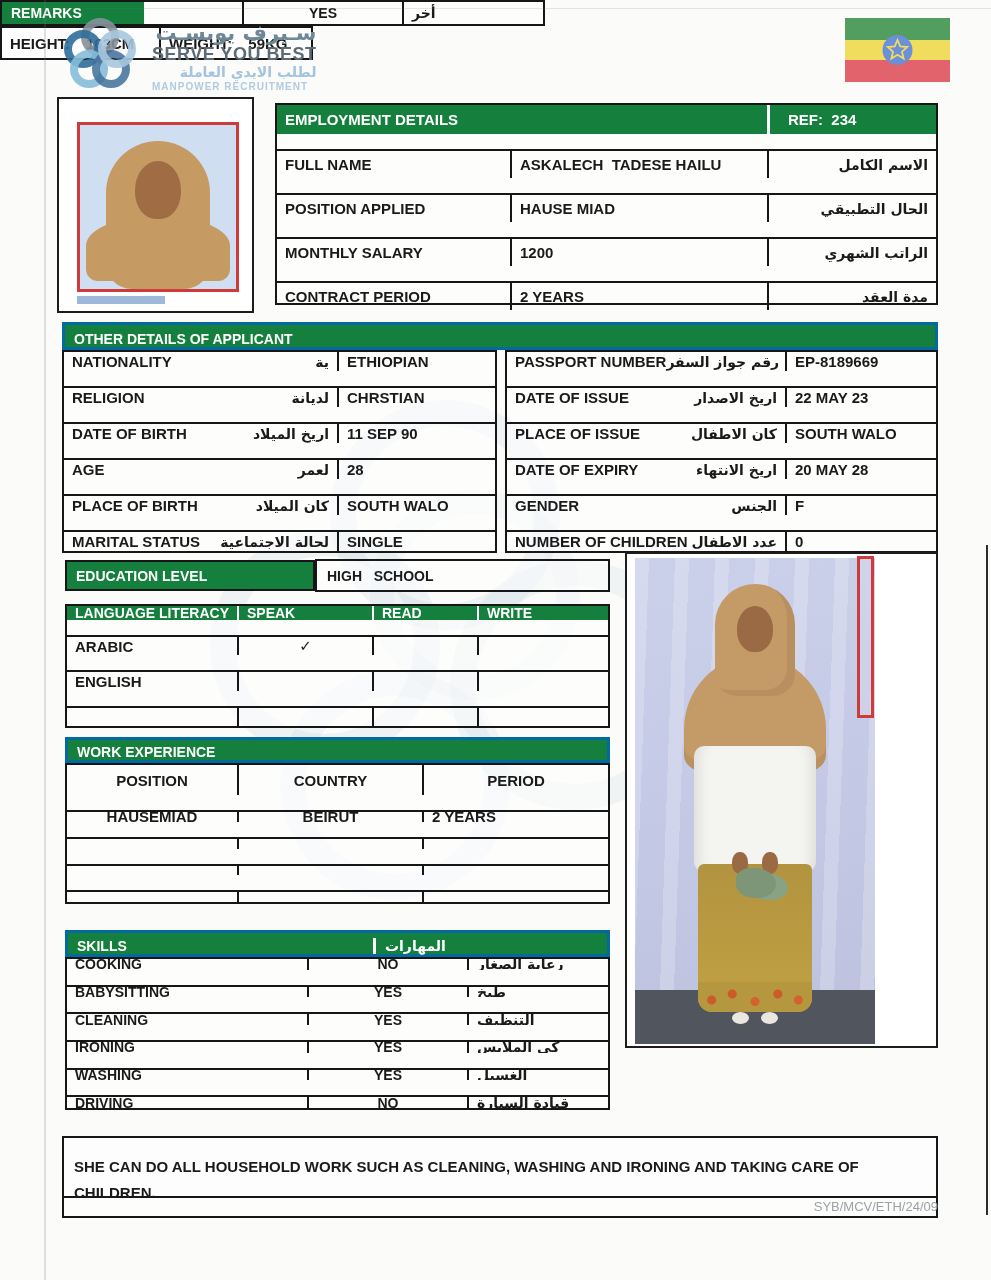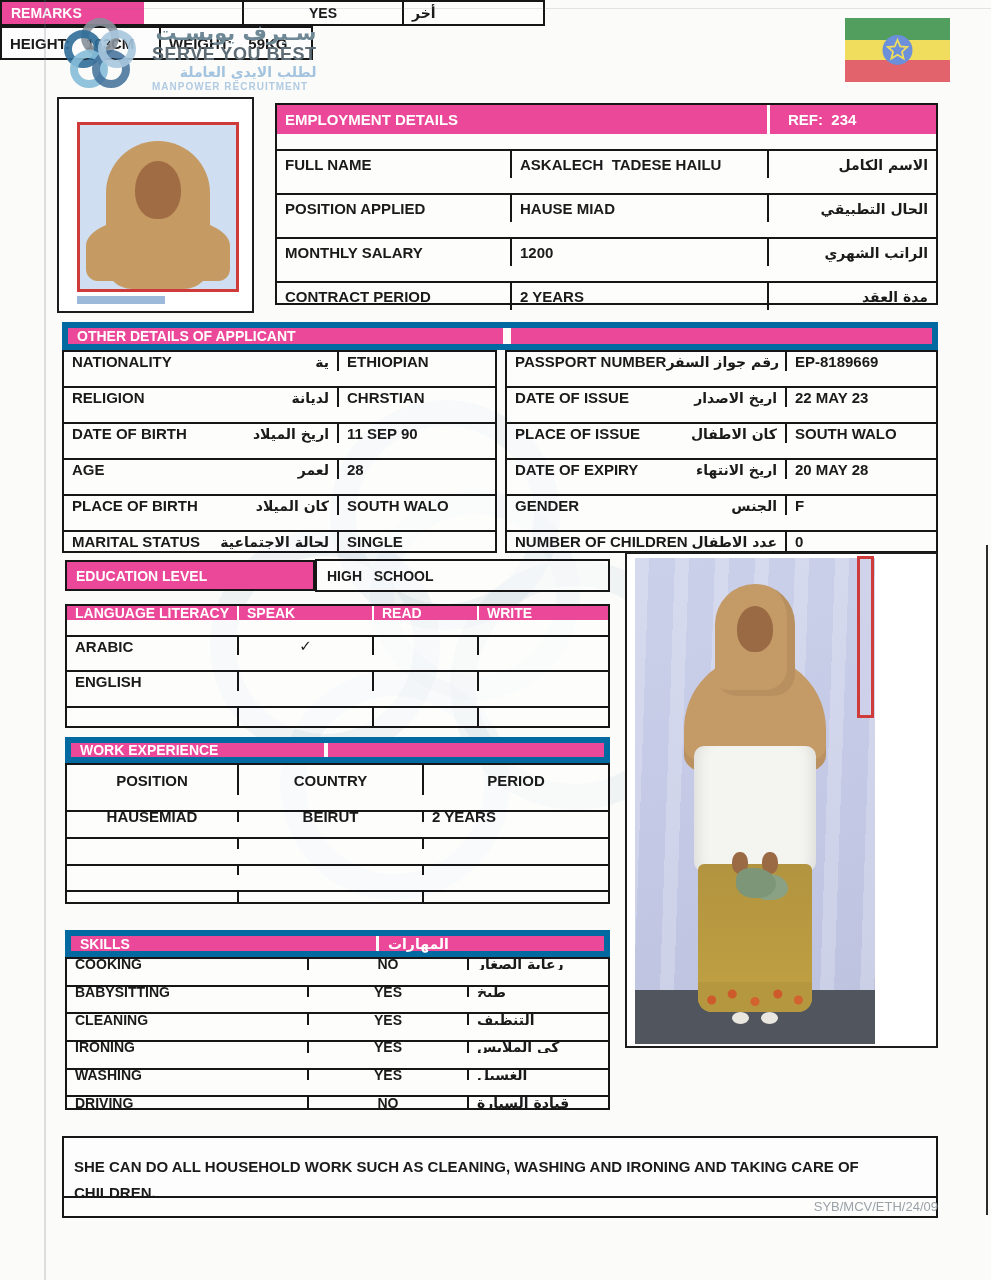--- a/index.html
+++ b/index.html
@@ -24,28 +24,28 @@
   .logo-block { left:58px; top:16px; width:300px; height:82px; display:flex; align-items:center; }
   .logo-text { margin-left:10px; line-height:1.1; }
   .lt-ar1 { font-size:21px; font-weight:700; color:#6e8896; font-family:"DejaVu Sans",sans-serif; }
   .lt-en1 { font-size:18px; font-weight:700; color:#5d6b75; letter-spacing:.5px; }
   .lt-ar2 { font-size:14px; font-weight:700; color:#a3c3de; font-family:"DejaVu Sans",sans-serif; }
   .lt-en2 { font-size:10px; font-weight:700; color:#b1cbe2; letter-spacing:1px; }
 
   .flag { left:845px; top:18px; width:105px; height:64px; }
 
   
-  .navy { background:#ec4899; color:#fff; }
+  .navy { background:#15803d; color:#fff; }
   .tbl { position:absolute; border:2px solid #161616; background:rgba(255,255,255,.55); display:flex; flex-direction:column; z-index:1;gap:15px; }
   .tr { display:flex; border-top:2px solid #161616; flex:1; min-height:0; }
   .tr:first-child { border-top:none; }
   .td { border-left:2px solid #161616; display:flex; align-items:center; padding:0 8px; font-weight:700; font-size:15px; overflow:hidden; white-space:nowrap; }
   .td:first-child { border-left:none; }
   .ar { direction:rtl; font-family:"DejaVu Sans",sans-serif; font-size:14px; }
-  .hdrbar { position:absolute; border:6px solid #0369a1; display:flex; z-index:1; }
+  .hdrbar { position:absolute; border:3px solid #0369a1; display:flex; z-index:1;align-items:flex-end; }
   .hdrbar .seg { display:flex; align-items:center; padding:0 9px; font-weight:700; font-size:14px; }
   .center { justify-content:center; }
 
   
   .emp { left:275px; top:103px; width:663px; height:202px; }
   .emp .tr { flex:none; height:29px; }
   .emp .tr.last { flex:1; align-items:flex-start; }
   .emp .tr.last .td { align-items:flex-start; padding-top:5px; }
   .w233{width:233px;} .w257{width:257px;} .flex1{flex:1;}
   .emp-h-left { width:490px; }

